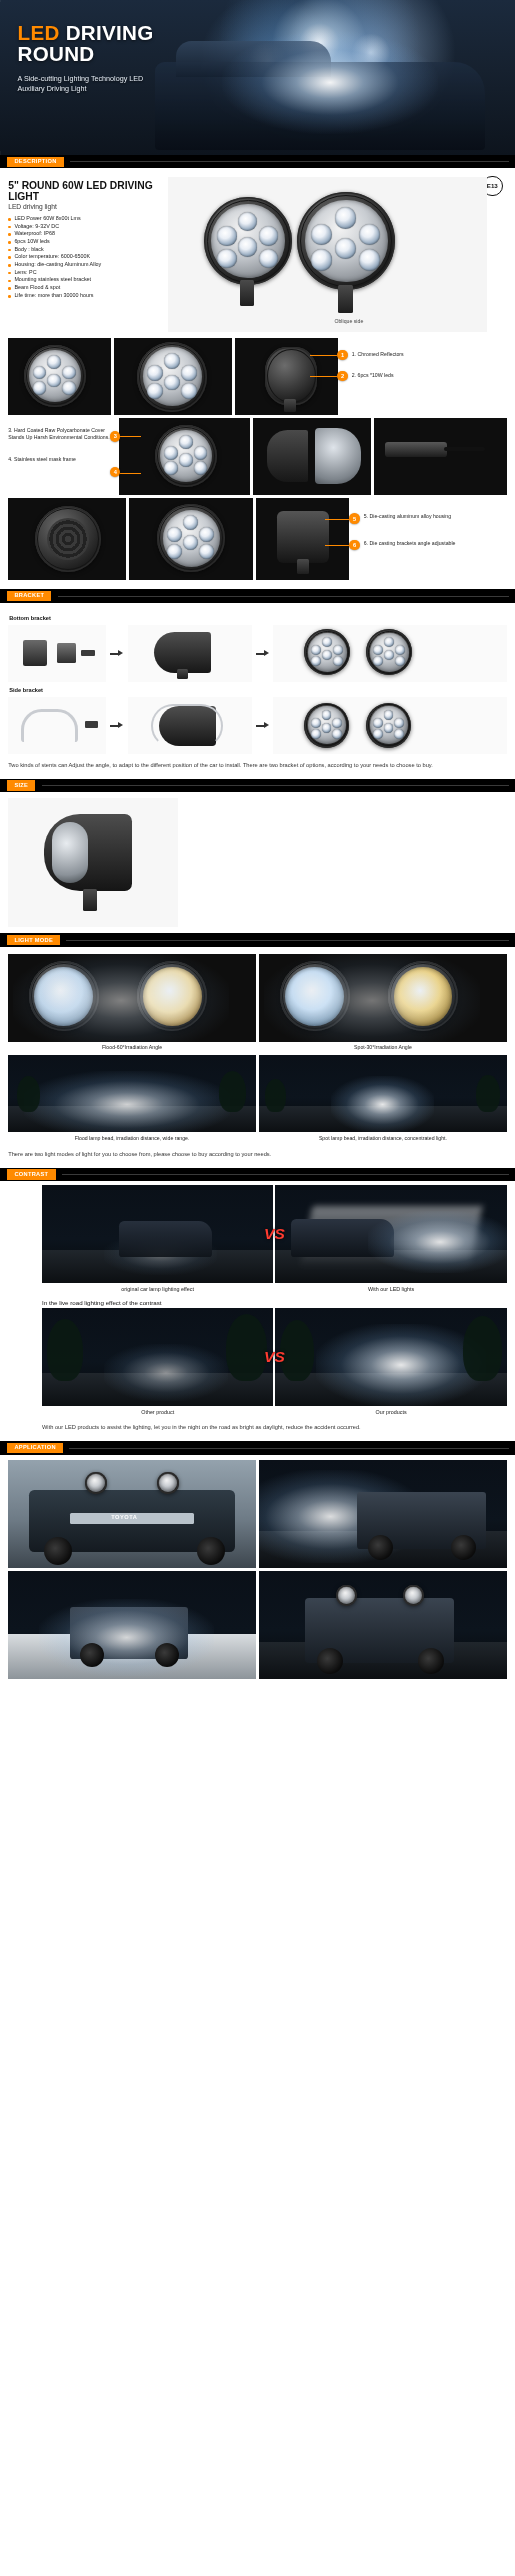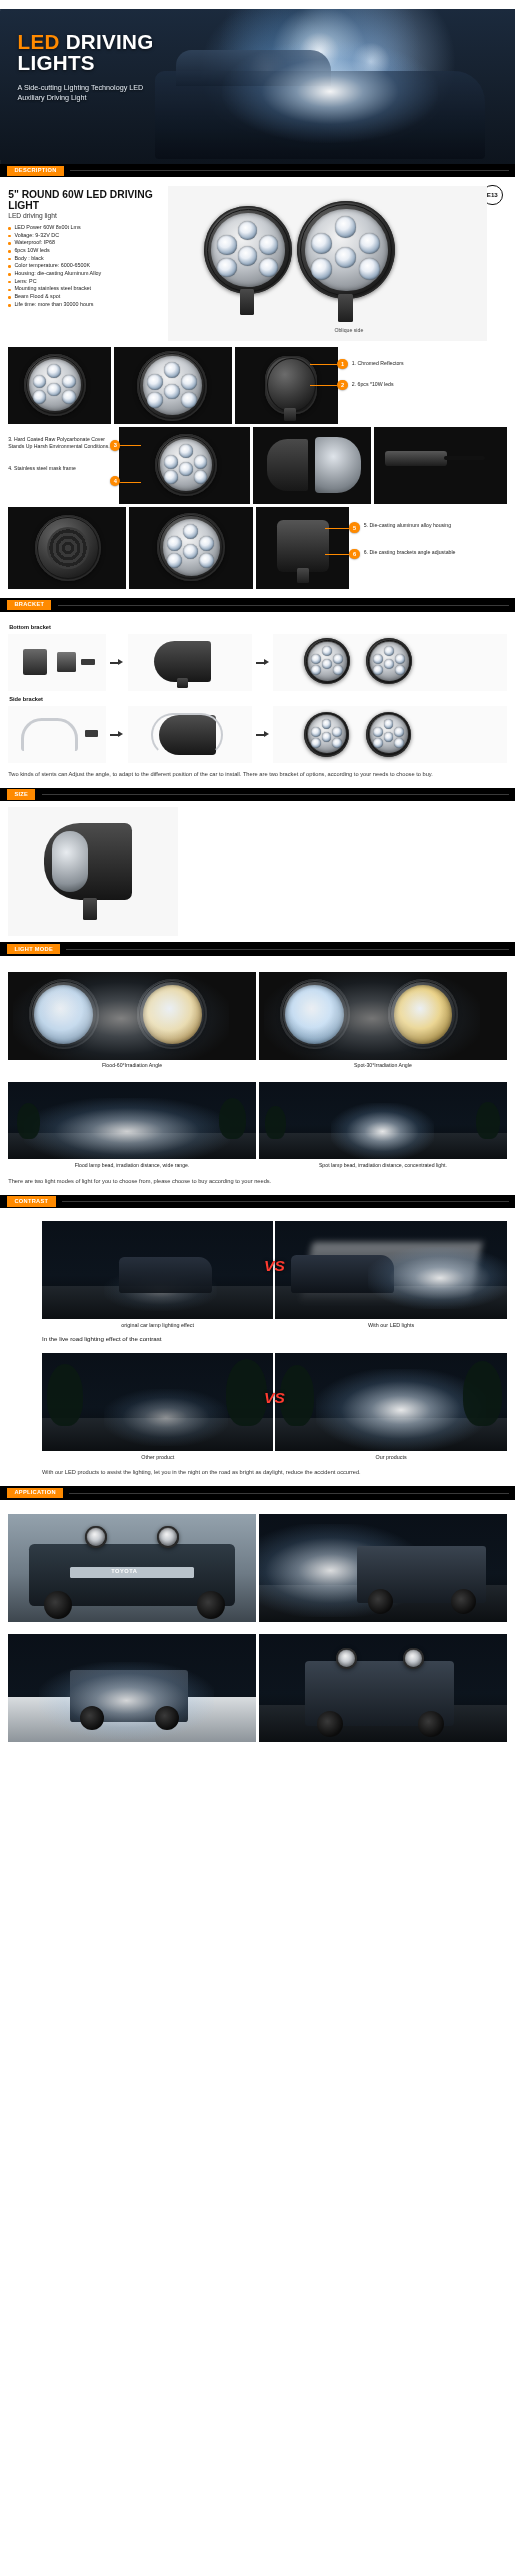--- a/index.html
+++ b/index.html
@@ -280,21 +280,21 @@
 
   
   .app-grid {
     display: grid;
     grid-template-columns: repeat(2, 1fr);
     gap: 3.1px;
     padding: 5.2px 8.2px 12.4px;
   }
 
   
-  .scene { position: relative; overflow: hidden; margin-top: 9px; }
+  .scene { position: relative; overflow: hidden; }
   .night {
     background: linear-gradient(180deg,#0a1018 0%, #0c141d 55%, #050709 100%);
   }
   .beam {
     position: absolute;
     background: radial-gradient(ellipse at center, rgba(255,255,255,.95) 0%, rgba(215,235,255,.5) 25%, rgba(140,190,240,.18) 50%, rgba(0,0,0,0) 75%);
     pointer-events: none;
   }
   .beam-cone {
     position:absolute;
@@ -333,21 +333,21 @@
 <div class="page">
 
   <div class="hero scene">
     <div class="hero-bg"></div>
     <div class="hero-veh"></div>
     <div class="hero-glow"></div>
     <div class="hero-text">
       <div class="hero-title">
         <span class="accent">LED</span>
         <span>DRIVING</span><br>
-        <span>LIGHTS</span>
+        <span>ROUND</span>
       </div>
       <div class="hero-sub">A Side-cutting Lighting Technology LED Auxiliary Driving Light</div>
     </div>
   </div>
 
   <div class="sec-bar">
     <div class="tab">DESCRIPTION</div>
     <div class="rule"></div>
   </div>
 

